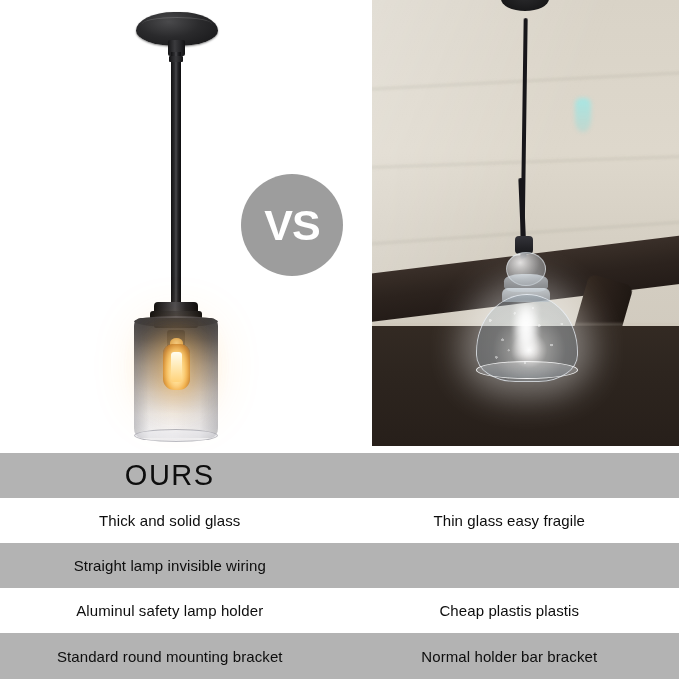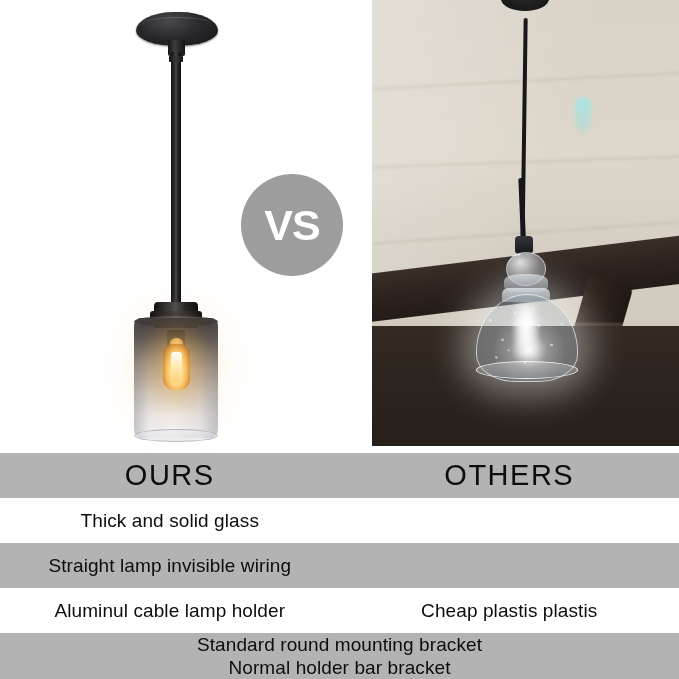--- a/index.html
+++ b/index.html
@@ -376,24 +376,24 @@
     box-sizing: border-box;
   }
   .cmp-row.head { height: 45px; }
   .cmp-row.head .cmp-cell {
     font-size: 29px;
     letter-spacing: 1.5px;
     font-weight: normal;
   }
   .cmp-row.body { height: 45px; }
   .cmp-row.body .cmp-cell {
-    font-size: 19px;
+    font-size: 15px;
     letter-spacing: .1px;
   }
-  .cmp-row.body.last { height: 46px; flex-direction: column; }
+  .cmp-row.body.last { height: 46px; }
 </style>
 </head>
 <body>
 
 <div id="page">
 
   <div class="top-area">
 
     <div class="ours-photo">
       <div class="ceiling-plate"></div>
@@ -437,33 +437,33 @@
       <div class="dome-seeds"></div>
       <div class="dome-hotspot"></div>
       <div class="dome-bottom-rim"></div>
     </div>
   </div>
 
   <div class="compare-table">
 
     <div class="cmp-row head shade-gray">
       <div class="cmp-cell">OURS</div>
-      <div class="cmp-cell">OTHERS</div>
     </div>
 
     <div class="cmp-row body shade-white">
       <div class="cmp-cell">Thick and solid glass</div>
+      <div class="cmp-cell">Thin glass easy fragile</div>
     </div>
 
     <div class="cmp-row body shade-gray">
       <div class="cmp-cell">Straight lamp invisible wiring</div>
     </div>
 
     <div class="cmp-row body shade-white">
-      <div class="cmp-cell">Aluminul cable lamp holder</div>
+      <div class="cmp-cell">Aluminul safety lamp holder</div>
       <div class="cmp-cell">Cheap plastis plastis</div>
     </div>
 
     <div class="cmp-row body last shade-gray">
       <div class="cmp-cell">Standard round mounting bracket</div>
       <div class="cmp-cell">Normal holder bar bracket</div>
     </div>
 
   </div>
 </div>

